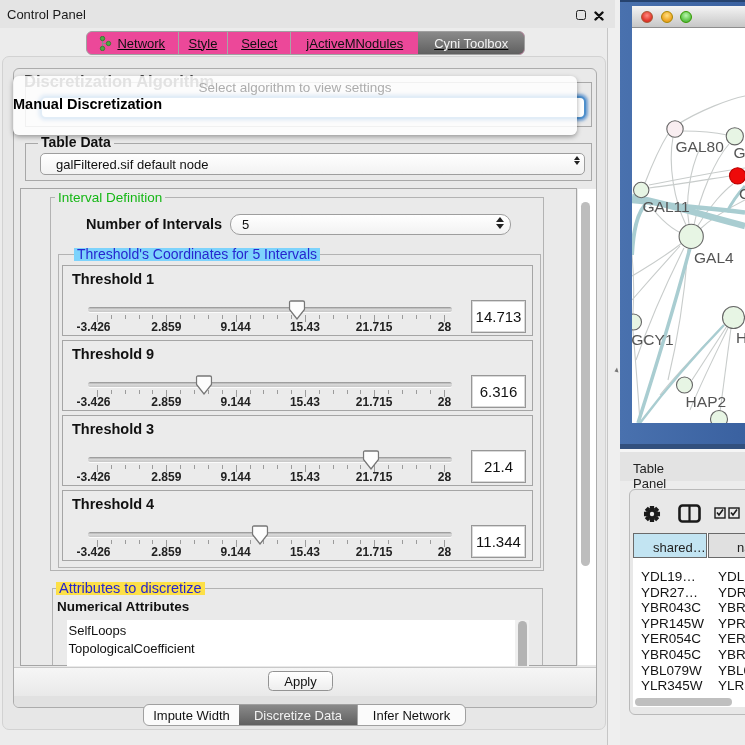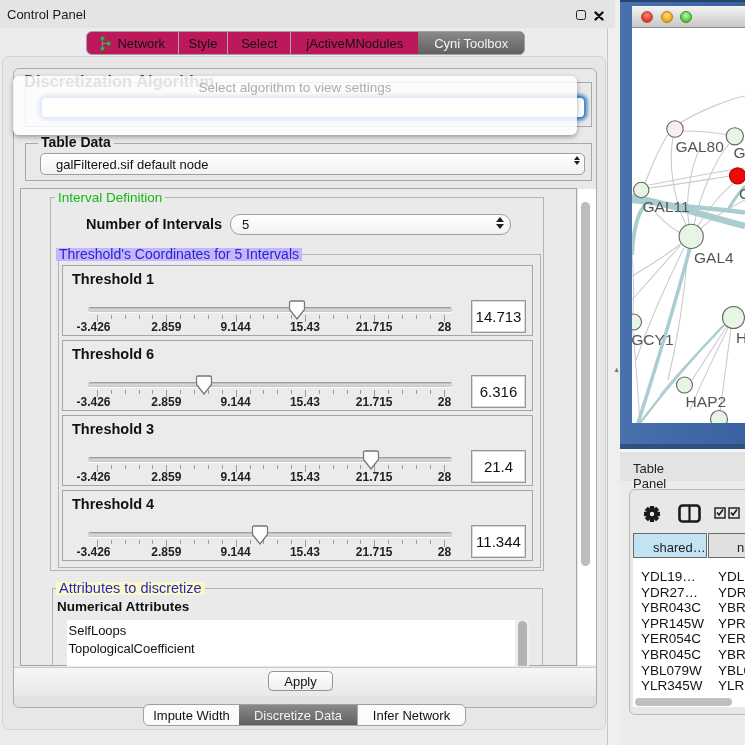--- a/index.html
+++ b/index.html
@@ -43,21 +43,21 @@
   <div class="abs" style="left:576px;top:10px;width:10px;height:10px;border:1.6px solid #222;border-radius:2.5px;z-index:4;"></div>
   <svg class="abs" style="left:594px;top:10.5px;z-index:4;" width="10" height="10" viewBox="0 0 10 10">
     <path d="M1.5 1.5 L8.5 8.5 M8.5 1.5 L1.5 8.5" stroke="#111" stroke-width="2.4" stroke-linecap="round"></path>
   </svg>
 
   <div class="abs" style="left:2px;top:56px;width:604px;height:674px;background:#E7E7E7;border:1px solid #D2D2D2;border-radius:7px;"></div>
 
   <div class="abs" style="left:13px;top:68px;width:584px;height:640px;background:#E9E9E9;border:1px solid #ACACAC;border-radius:6px;"></div>
   <div class="abs" style="left:14px;top:694px;width:582px;height:13px;background:#E1E1E1;border-radius:0 0 5px 5px;"></div>
 
-  <div class="abs" style="left:86px;top:31px;width:439px;height:24px;background:#be185d;border:1px solid #A0A0A0;border-radius:6px;display:flex;overflow:hidden;">
+  <div class="abs" style="left:86px;top:31px;width:439px;height:24px;background:#ec4899;border:1px solid #A0A0A0;border-radius:6px;display:flex;overflow:hidden;text-decoration:underline;">
     <div class="seg" style="width:91px;">
       <svg width="13" height="15" viewBox="0 0 13 15" style="margin-right:5px;">
         <path d="M3.5 3 L3.5 12 M3.5 7.5 L9 7.5" stroke="#8a8a8a" stroke-width="1.2" fill="none"></path>
         <circle cx="3.5" cy="2.5" r="2.2" fill="#4DA845" stroke="#2E7429" stroke-width="0.8"></circle>
         <circle cx="3.5" cy="12.5" r="2.2" fill="#4DA845" stroke="#2E7429" stroke-width="0.8"></circle>
         <circle cx="9.5" cy="7.5" r="2.2" fill="#4DA845" stroke="#2E7429" stroke-width="0.8"></circle>
       </svg>
       Network</div>
     <div class="seg segline" style="width:50px;">Style</div>
     <div class="seg segline" style="width:63px;">Select</div>
@@ -87,21 +87,21 @@
 
   <div class="abs bold" style="left:86px;top:216px;font-size:14.5px;color:#111;">Number of Intervals</div>
   <div class="abs combo" style="left:230px;top:214px;width:281px;height:21px;border-radius:10px;"></div>
   <div class="abs" style="left:242px;top:217px;font-size:13px;color:#111;">5</div>
   <div class="abs" style="left:495px;top:217px;width:9px;">
     <div style="width:0;height:0;margin:0 auto;border-left:4px solid transparent;border-right:4px solid transparent;border-bottom:5px solid #222;"></div>
     <div style="width:0;height:0;margin:2px auto 0;border-left:4px solid transparent;border-right:4px solid transparent;border-top:5px solid #222;"></div>
   </div>
 
   <div class="abs" style="left:58px;top:254px;width:483px;height:314px;border:1px solid #B3B3B3;"></div>
-  <div class="abs gtitle" style="left:56px;top:248px;background:#c4b5fd;color:#2626CF;font-size:14px;">Threshold's Coordinates for 5 Intervals</div>
+  <div class="abs gtitle" style="left:74px;top:248px;background:#7dd3fc;color:#2626CF;font-size:14px;">Threshold's Coordinates for 5 Intervals</div>
 
   <div id="tp1" class="tpanel" style="top:265px;">
       <div class="ttitle">Threshold 1</div>
       <div class="track"></div>
       <div class="tick" style="left:34.0px;top:49px;height:7px;"></div>
       <div class="tick" style="left:47.9px;top:49px;height:4px;"></div>
       <div class="tick" style="left:61.7px;top:49px;height:4px;"></div>
       <div class="tick" style="left:75.6px;top:49px;height:4px;"></div>
       <div class="tick" style="left:89.4px;top:49px;height:4px;"></div>
       <div class="tick" style="left:103.3px;top:49px;height:7px;"></div>
@@ -130,21 +130,21 @@
       <div class="tlab" style="left:172.6px;">9.144</div>
       <div class="tlab" style="left:241.9px;">15.43</div>
       <div class="tlab" style="left:311.2px;">21.715</div>
       <div class="tlab" style="left:381.5px;">28</div>
       <svg class="thumb" style="left:234.0px;" width="17" height="20" viewBox="0 0 17 20">
     <path d="M2.5 1 L14.5 1 Q16 1 16 2.5 L16 9.5 L8.5 19 L1 9.5 L1 2.5 Q1 1 2.5 1 Z" fill="#FDFDFD" stroke="#777" stroke-width="1.3"></path>
   </svg>
       <div class="vbox">14.713</div>
     </div>
   <div id="tp2" class="tpanel" style="top:340px;">
-      <div class="ttitle">Threshold 6</div>
+      <div class="ttitle">Threshold 9</div>
       <div class="track"></div>
       <div class="tick" style="left:34.0px;top:49px;height:7px;"></div>
       <div class="tick" style="left:47.9px;top:49px;height:4px;"></div>
       <div class="tick" style="left:61.7px;top:49px;height:4px;"></div>
       <div class="tick" style="left:75.6px;top:49px;height:4px;"></div>
       <div class="tick" style="left:89.4px;top:49px;height:4px;"></div>
       <div class="tick" style="left:103.3px;top:49px;height:7px;"></div>
       <div class="tick" style="left:117.2px;top:49px;height:4px;"></div>
       <div class="tick" style="left:131.0px;top:49px;height:4px;"></div>
       <div class="tick" style="left:144.9px;top:49px;height:4px;"></div>
@@ -251,21 +251,21 @@
       <div class="tlab" style="left:241.9px;">15.43</div>
       <div class="tlab" style="left:311.2px;">21.715</div>
       <div class="tlab" style="left:381.5px;">28</div>
       <svg class="thumb" style="left:196.9px;" width="17" height="20" viewBox="0 0 17 20">
     <path d="M2.5 1 L14.5 1 Q16 1 16 2.5 L16 9.5 L8.5 19 L1 9.5 L1 2.5 Q1 1 2.5 1 Z" fill="#FDFDFD" stroke="#777" stroke-width="1.3"></path>
   </svg>
       <div class="vbox">11.344</div>
     </div>
 
   <div class="abs" style="left:52px;top:588px;width:491px;height:77px;border:1px solid #B3B3B3;border-bottom:none;"></div>
-  <div class="abs gtitle" style="left:56px;top:582px;background:#fef9c3;color:#2626CF;font-size:14.5px;">Attributes to discretize</div>
+  <div class="abs gtitle" style="left:56px;top:582px;background:#fde047;color:#2626CF;font-size:14.5px;">Attributes to discretize</div>
   <div class="abs bold" style="left:57px;top:599px;font-size:13.5px;color:#111;">Numerical Attributes</div>
   <div class="abs" style="left:67px;top:620px;width:448px;height:46px;background:#FFF;overflow:hidden;">
     <div class="litem" style="top:2px;">SelfLoops</div>
     <div class="litem" style="top:19.5px;">TopologicalCoefficient</div>
   </div>
   <div class="abs" style="left:515px;top:620px;width:14px;height:46px;background:#F0F0F0;"></div>
   <div class="abs" style="left:517.5px;top:621px;width:9px;height:45px;background:#B3B3B3;border-radius:4.5px 4.5px 0 0;"></div>
 
   <div class="abs" style="left:14px;top:667px;width:582px;height:29px;background:linear-gradient(#F6F6F6,#E9E9E9);border-top:1px solid #C9C9C9;"></div>
   <div class="abs" style="left:268px;top:671px;width:65px;height:20px;background:linear-gradient(#FFFFFF,#EEEEEE);border:1px solid #939393;border-radius:4.5px;font-size:13px;color:#111;display:flex;align-items:center;justify-content:center;">Apply</div>
@@ -412,14 +412,15 @@
     <div class="trow" style="top:126.8px;">
         <span class="c1">YIL052C</span>
         <span class="c2">YIL05</span>
       </div>
   </div>
   <div class="abs" style="left:633px;top:696px;width:112px;height:11px;background:#FFF;"></div>
   <div class="abs" style="left:635px;top:698px;width:97px;height:8px;background:#BFBFBF;border-radius:4px;"></div>
 
   <div class="abs" style="left:13px;top:76px;width:564px;height:59px;background:rgba(255,255,255,0.84);border-radius:6px;box-shadow:0 2px 5px rgba(0,0,0,0.35);"></div>
   <div class="abs" style="left:13px;top:80px;width:564px;text-align:center;font-size:13.5px;color:#ACACAC;">Select algorithm to view settings</div>
+  <div class="abs bold" style="left:13px;top:96px;font-size:14.5px;color:#000;">Manual Discretization</div>
 
 </div>
 
 </body></html>

